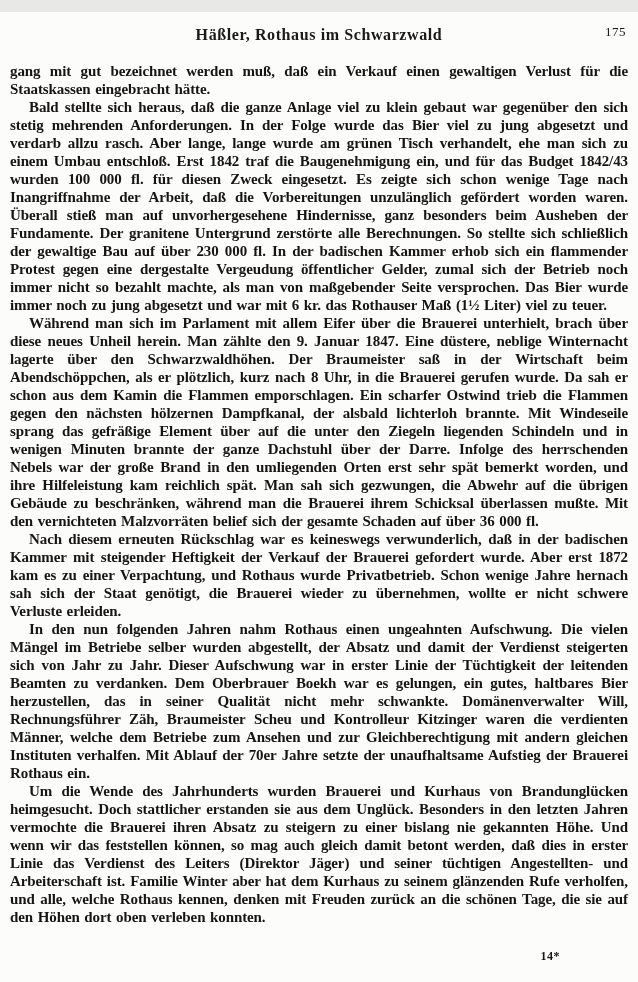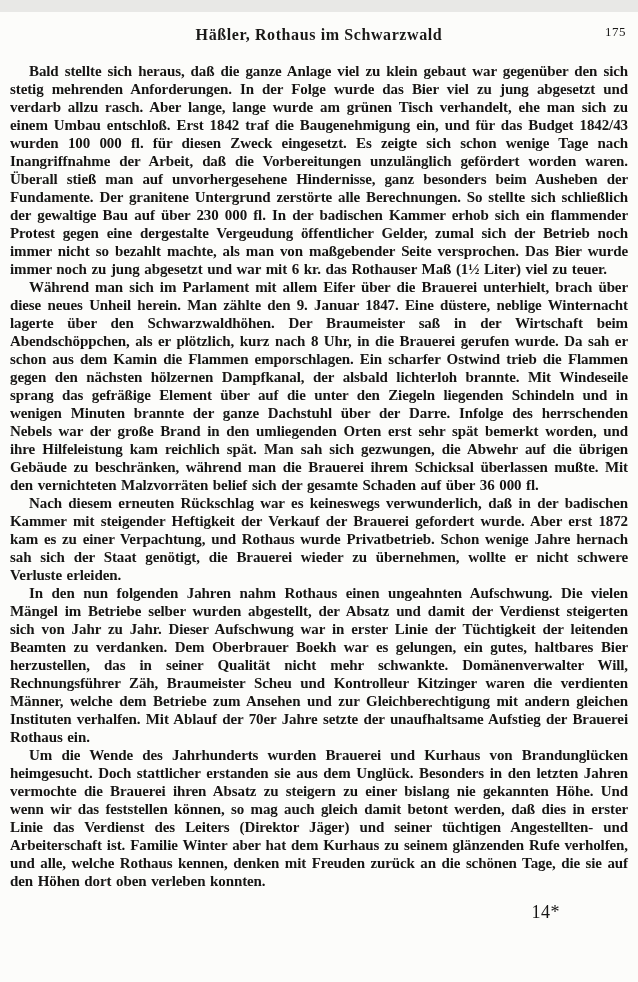--- a/index.html
+++ b/index.html
@@ -55,37 +55,38 @@
   .page-body p {
     margin: 0;
     padding: 0;
   }
   .page-body p.indent {
     text-indent: 19px;
     font-family: Liberation Serif, serif;
   }
   .signature-mark {
     position: absolute;
-    top: 890px;
+    top: 937px;
     right: 78px;
-    font-size: 18px;
-    font-weight: normal;
+    font-size: 12px;
+    font-weight: bold;
     letter-spacing: 0.5px;
   }
 </style>
 </head>
 <body>
 
 <div class="page">
 
   <div class="running-head">Häßler, Rothaus im Schwarzwald</div>
 
   <div class="page-number">175</div>
 
   <div class="page-body">
+      <p>gang mit gut bezeichnet werden muß, daß ein Verkauf einen gewaltigen Verlust für die Staatskassen eingebracht hätte.</p>
       <p class="indent">Bald stellte sich heraus, daß die ganze Anlage viel zu klein gebaut war gegenüber den sich stetig mehrenden Anforderungen. In der Folge wurde das Bier viel zu jung abgesetzt und verdarb allzu rasch. Aber lange, lange wurde am grünen Tisch verhandelt, ehe man sich zu einem Umbau entschloß. Erst 1842 traf die Baugenehmigung ein, und für das Budget 1842/43 wurden 100&nbsp;000 fl. für diesen Zweck eingesetzt. Es zeigte sich schon wenige Tage nach Inangriffnahme der Arbeit, daß die Vorbereitungen unzulänglich gefördert worden waren. Überall stieß man auf unvorhergesehene Hindernisse, ganz besonders beim Ausheben der Fundamente. Der granitene Untergrund zerstörte alle Berechnungen. So stellte sich schließlich der gewaltige Bau auf über 230&nbsp;000 fl. In der badischen Kammer erhob sich ein flammender Protest gegen eine dergestalte Vergeudung öffentlicher Gelder, zumal sich der Betrieb noch immer nicht so bezahlt machte, als man von maßgebender Seite versprochen. Das Bier wurde immer noch zu jung abgesetzt und war mit 6 kr. das Rothauser Maß (1½ Liter) viel zu teuer.</p>
       <p class="indent">Während man sich im Parlament mit allem Eifer über die Brauerei unterhielt, brach über diese neues Unheil herein. Man zählte den 9. Januar 1847. Eine düstere, neblige Winternacht lagerte über den Schwarzwaldhöhen. Der Braumeister saß in der Wirtschaft beim Abendschöppchen, als er plötzlich, kurz nach 8 Uhr, in die Brauerei gerufen wurde. Da sah er schon aus dem Kamin die Flammen emporschlagen. Ein scharfer Ostwind trieb die Flammen gegen den nächsten hölzernen Dampfkanal, der alsbald lichterloh brannte. Mit Windeseile sprang das gefräßige Element über auf die unter den Ziegeln liegenden Schindeln und in wenigen Minuten brannte der ganze Dachstuhl über der Darre. Infolge des herrschenden Nebels war der große Brand in den umliegenden Orten erst sehr spät bemerkt worden, und ihre Hilfeleistung kam reichlich spät. Man sah sich gezwungen, die Abwehr auf die übrigen Gebäude zu beschränken, während man die Brauerei ihrem Schicksal überlassen mußte. Mit den vernichteten Malzvorräten belief sich der gesamte Schaden auf über 36&nbsp;000 fl.</p>
       <p class="indent">Nach diesem erneuten Rückschlag war es keineswegs verwunderlich, daß in der badischen Kammer mit steigender Heftigkeit der Verkauf der Brauerei gefordert wurde. Aber erst 1872 kam es zu einer Verpachtung, und Rothaus wurde Privatbetrieb. Schon wenige Jahre hernach sah sich der Staat genötigt, die Brauerei wieder zu übernehmen, wollte er nicht schwere Verluste erleiden.</p>
       <p class="indent">In den nun folgenden Jahren nahm Rothaus einen ungeahnten Aufschwung. Die vielen Mängel im Betriebe selber wurden abgestellt, der Absatz und damit der Verdienst steigerten sich von Jahr zu Jahr. Dieser Aufschwung war in erster Linie der Tüchtigkeit der leitenden Beamten zu verdanken. Dem Oberbrauer Boekh war es gelungen, ein gutes, haltbares Bier herzustellen, das in seiner Qualität nicht mehr schwankte. Domänenverwalter Will, Rechnungsführer Zäh, Braumeister Scheu und Kontrolleur Kitzinger waren die verdienten Männer, welche dem Betriebe zum Ansehen und zur Gleichberechtigung mit andern gleichen Instituten verhalfen. Mit Ablauf der 70er Jahre setzte der unaufhaltsame Aufstieg der Brauerei Rothaus ein.</p>
       <p class="indent">Um die Wende des Jahrhunderts wurden Brauerei und Kurhaus von Brandunglücken heimgesucht. Doch stattlicher erstanden sie aus dem Unglück. Besonders in den letzten Jahren vermochte die Brauerei ihren Absatz zu steigern zu einer bislang nie gekannten Höhe. Und wenn wir das feststellen können, so mag auch gleich damit betont werden, daß dies in erster Linie das Verdienst des Leiters (Direktor Jäger) und seiner tüchtigen Angestellten- und Arbeiterschaft ist. Familie Winter aber hat dem Kurhaus zu seinem glänzenden Rufe verholfen, und alle, welche Rothaus kennen, denken mit Freuden zurück an die schönen Tage, die sie auf den Höhen dort oben verleben konnten.</p>
     </div>
 
   <div class="signature-mark">14*</div>
 
 </div>

